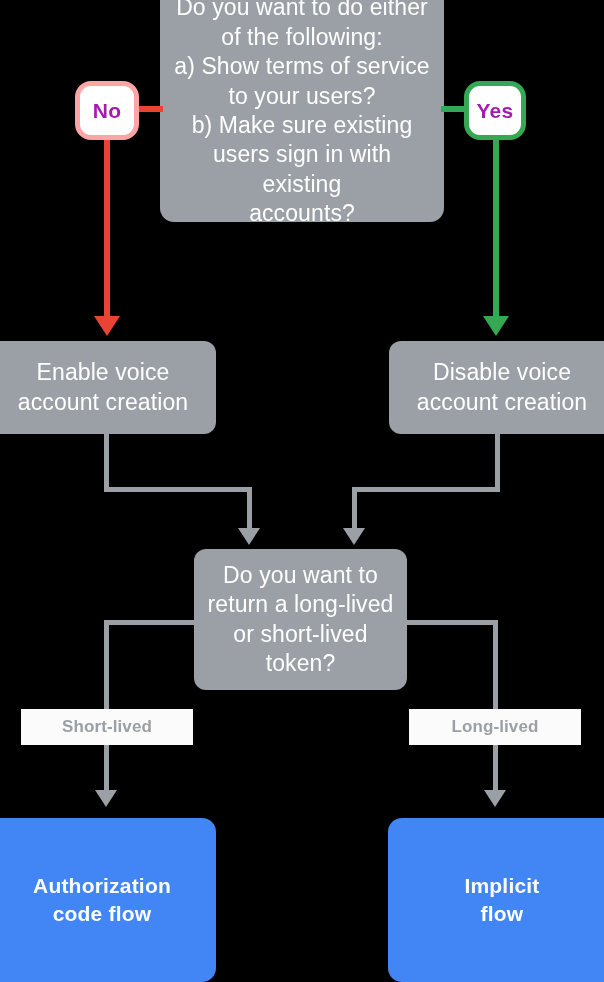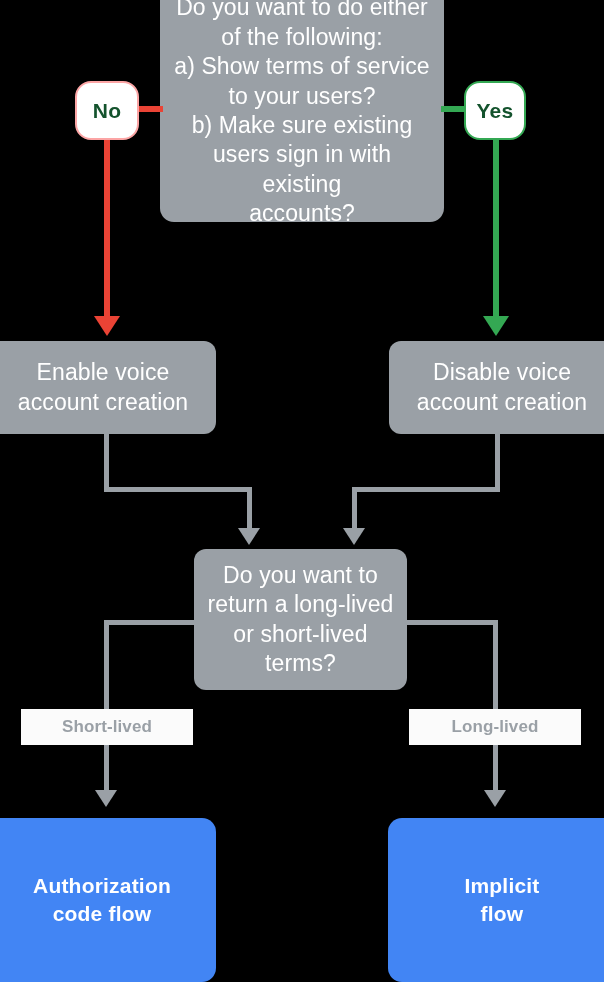--- a/index.html
+++ b/index.html
@@ -48,22 +48,22 @@
 
   
   .badge {
     position: absolute;
     box-sizing: border-box;
     display: flex;
     align-items: center;
     justify-content: center;
     background: #ffffff;
     border-radius: 16px;
-    border: 2px solid #fca5a5;
-    color: #14532d;
+    border: 5px solid #fca5a5;
+    color: #a21caf;
     font-size: 21px;
     font-weight: 700;
     letter-spacing: 0.3px;
     z-index: 6;
   }
   .badge.green { border-color: #34a853; }
 
   
   .edge-label {
     position: absolute;
@@ -142,21 +142,21 @@
   <div class="arrow sm" style="left:238px; top:528px;"></div>
 
   <div class="line" style="left:495px; top:434px; width:5px; height:58px;"></div>
   <div class="line" style="left:352px; top:487px; width:148px; height:5px;"></div>
   <div class="line" style="left:352px; top:487px; width:5px; height:47px;"></div>
   <div class="arrow sm" style="left:343px; top:528px;"></div>
 
   <div class="node gray" style="left:194px; top:549px; width:213px; height:141px; padding:0 10px;">Do you want to
 return a long-lived
 or short-lived
-terms?</div>
+token?</div>
 
   <div class="line" style="left:104px; top:620px; width:95px; height:5px;"></div>
   <div class="line" style="left:104px; top:620px; width:5px; height:176px;"></div>
   <div class="arrow sm" style="left:95px; top:790px;"></div>
 
   <div class="line" style="left:402px; top:620px; width:96px; height:5px;"></div>
   <div class="line" style="left:493px; top:620px; width:5px; height:176px;"></div>
   <div class="arrow sm" style="left:484px; top:790px;"></div>
 
   <div class="edge-label" style="left:21px; top:709px; width:172px; height:36px;">Short-lived</div>

